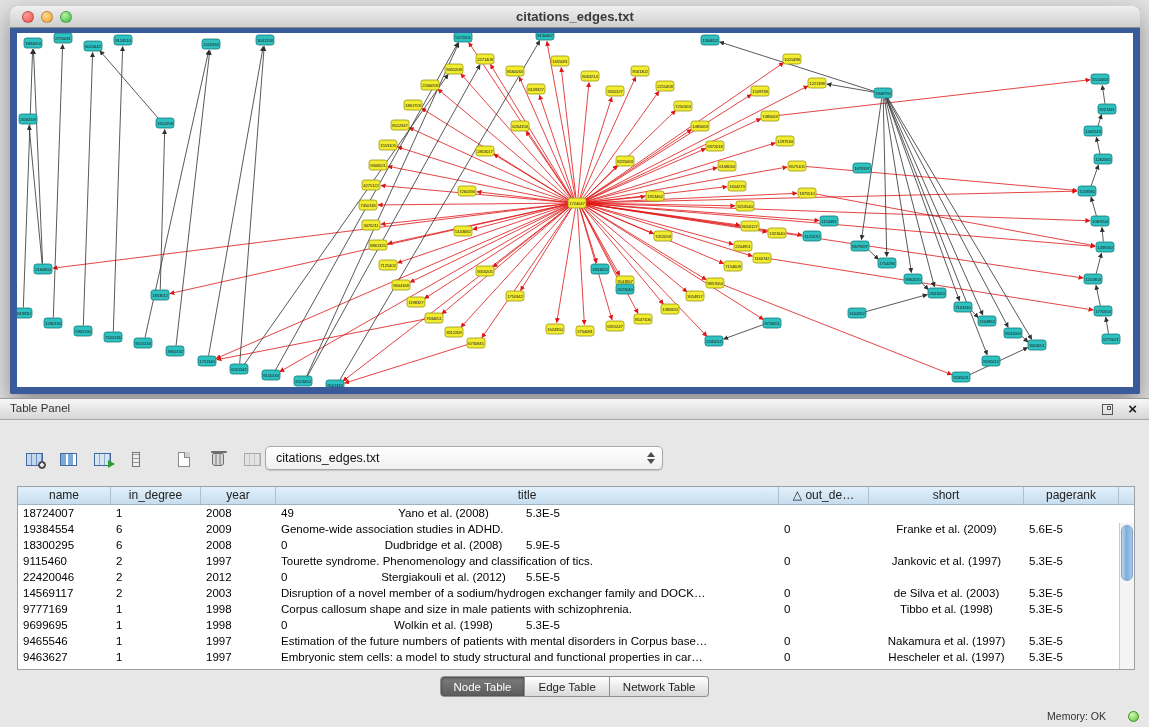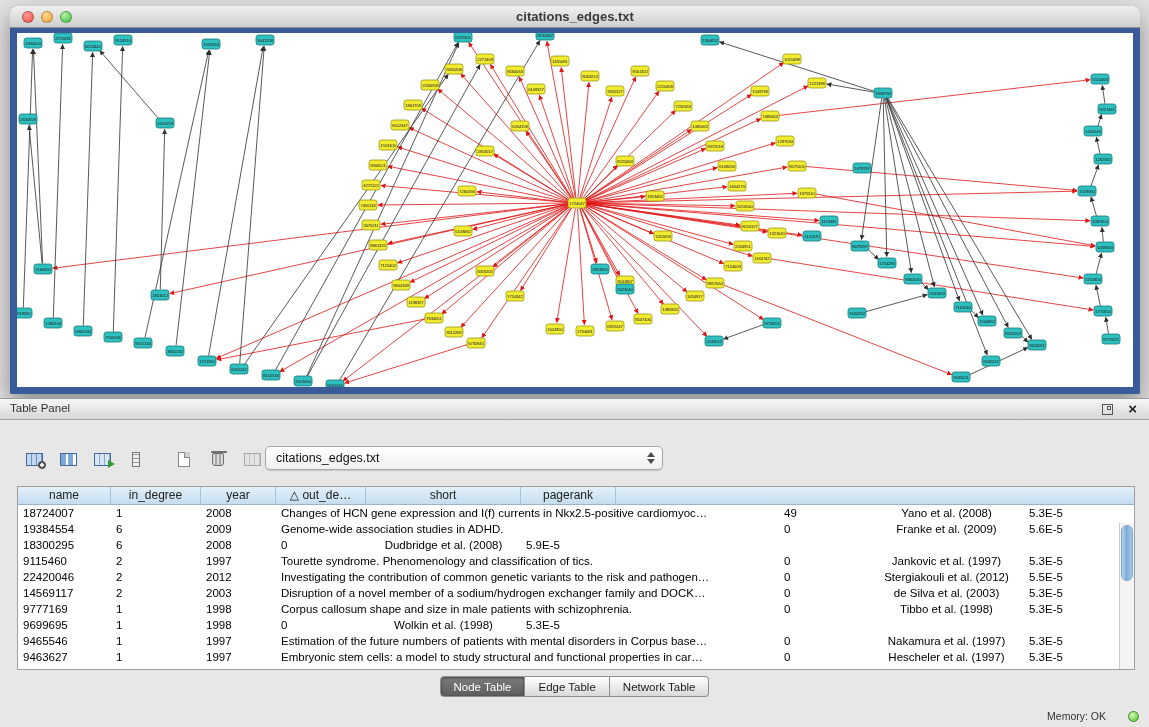--- a/index.html
+++ b/index.html
@@ -751,30 +751,30 @@
           <i class="up"></i>
           <i class="dn"></i>
         </span>
     </div>
 
     <div class="tablebox">
       <div class="thead" id="tbl-header">
           <div class="th" style="width: 93px;">name</div>
           <div class="th" style="width: 90px;">in_degree</div>
           <div class="th" style="width: 75px;">year</div>
+          <div class="th" style="flex: 1 1 auto;">title</div>
           <div class="th" style="width: 90px;">△ out_de…</div>
           <div class="th" style="width: 155px;">short</div>
           <div class="th" style="width: 95px;">pagerank</div>
         </div>
       <div class="tbody" id="tbl-body">
         <div class="tr">
             <div class="td td-name" style="width: 93px;">18724007</div>
             <div class="td td-in_degree" style="width: 90px;">1</div>
             <div class="td td-year" style="width: 75px;">2008</div>
-            <div class="td td-title" style="flex: 1 1 auto;">Changes of HCN gene expression and I(f) currents in Nkx2.5-positive cardiomyoc…</div>
             <div class="td td-out_degree" style="width: 90px;">49</div>
             <div class="td td-short" style="width: 155px;">Yano et al. (2008)</div>
             <div class="td td-pagerank" style="width: 95px;">5.3E-5</div>
           </div>
           <div class="tr">
             <div class="td td-name" style="width: 93px;">19384554</div>
             <div class="td td-in_degree" style="width: 90px;">6</div>
             <div class="td td-year" style="width: 75px;">2009</div>
             <div class="td td-title" style="flex: 1 1 auto;">Genome-wide association studies in ADHD.</div>
             <div class="td td-out_degree" style="width: 90px;">0</div>
@@ -795,21 +795,20 @@
             <div class="td td-year" style="width: 75px;">1997</div>
             <div class="td td-title" style="flex: 1 1 auto;">Tourette syndrome. Phenomenology and classification of tics.</div>
             <div class="td td-out_degree" style="width: 90px;">0</div>
             <div class="td td-short" style="width: 155px;">Jankovic et al. (1997)</div>
             <div class="td td-pagerank" style="width: 95px;">5.3E-5</div>
           </div>
           <div class="tr">
             <div class="td td-name" style="width: 93px;">22420046</div>
             <div class="td td-in_degree" style="width: 90px;">2</div>
             <div class="td td-year" style="width: 75px;">2012</div>
-            <div class="td td-title" style="flex: 1 1 auto;">Investigating the contribution of common genetic variants to the risk and pathogen…</div>
             <div class="td td-out_degree" style="width: 90px;">0</div>
             <div class="td td-short" style="width: 155px;">Stergiakouli et al. (2012)</div>
             <div class="td td-pagerank" style="width: 95px;">5.5E-5</div>
           </div>
           <div class="tr">
             <div class="td td-name" style="width: 93px;">14569117</div>
             <div class="td td-in_degree" style="width: 90px;">2</div>
             <div class="td td-year" style="width: 75px;">2003</div>
             <div class="td td-title" style="flex: 1 1 auto;">Disruption of a novel member of a sodium/hydrogen exchanger family and DOCK…</div>
             <div class="td td-out_degree" style="width: 90px;">0</div>

